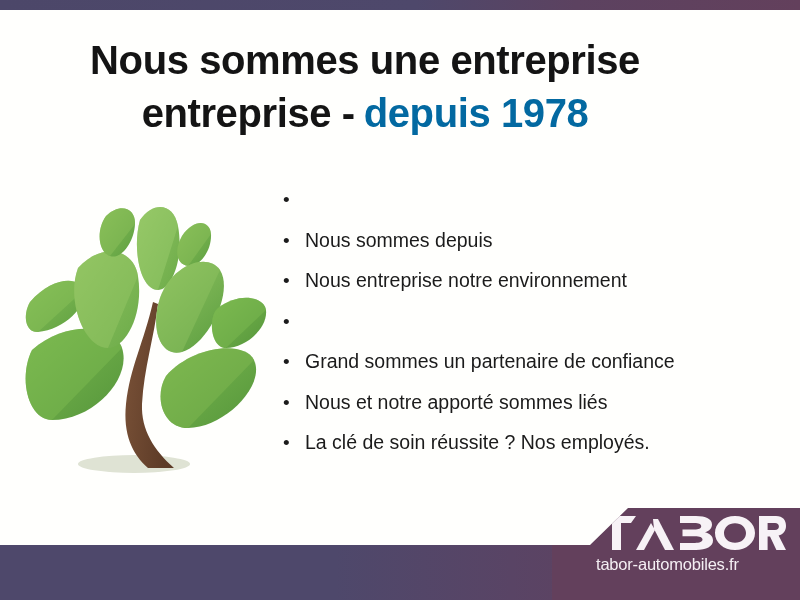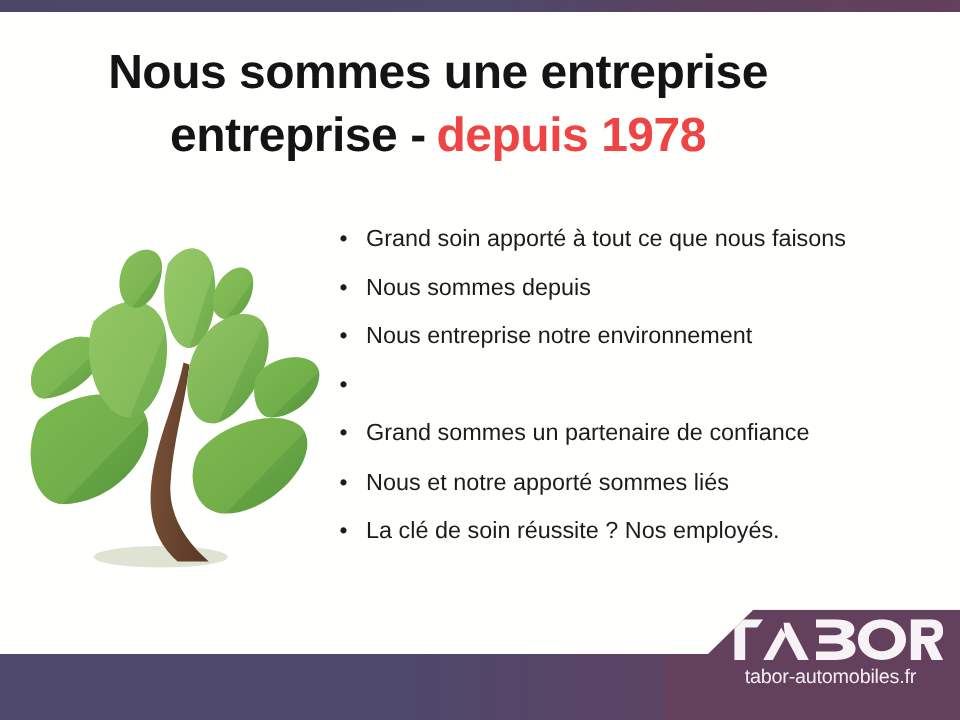--- a/index.html
+++ b/index.html
@@ -32,21 +32,21 @@
     position: absolute;
     left: 0; top: 34px;
     width: 730px;
     text-align: center;
     font-size: 40px;
     font-weight: bold;
     line-height: 1.32;
     letter-spacing: -0.4px;
     color: #141414;
   }
-  #heading .accent { color: #ef4444; }
+  #heading .accent { color: #0369a1; }
   #heading .l2 { display: block; }
   #heading .gap { display: inline-block; width: 9px; }
 
   
   #bullets {
     position: absolute;
     left: 283px;
     top: 190px;
     width: 500px;
   }
@@ -101,21 +101,20 @@
     top: 8px;
     width: 190px;
     height: 34px;
   }
   #logo-wordmark svg { display: block; width: 100%; height: 100%; }
   #logo-tagline {
     position: absolute;
     left: 44px;
     top: 47px;
     width: 192px;
-    text-align: center;
     color: #f4eef3;
     font-size: 16.5px;
     letter-spacing: -0.2px;
     white-space: nowrap;
   }
 </style>
 </head>
 <body>
 
 <div id="slide">
@@ -186,21 +185,20 @@
 
         <path d="M144 184 C 170 154, 222 148, 232 168 C 244 194, 202 236, 166 236 C 140 236, 132 204, 144 184 Z" fill="url(#lf3)"></path>
         <path d="M144 184 C 170 154, 222 148, 232 168 L 166 236 C 140 236, 132 204, 144 184 Z" fill="#7fb84f" opacity="0.5"></path>
       </g>
     </svg>
   </div>
 
   <div id="bullets">
     <div class="bullet-row">
       <span class="bullet-dot">•</span>
-      <span class="bullet-text">Grand soin apporté à tout ce que nous faisons</span>
     </div>
     <div class="bullet-row">
       <span class="bullet-dot">•</span>
       <span class="bullet-text">Nous sommes depuis</span>
     </div>
     <div class="bullet-row">
       <span class="bullet-dot">•</span>
       <span class="bullet-text">Nous entreprise notre environnement</span>
     </div>
     <div class="bullet-row">

